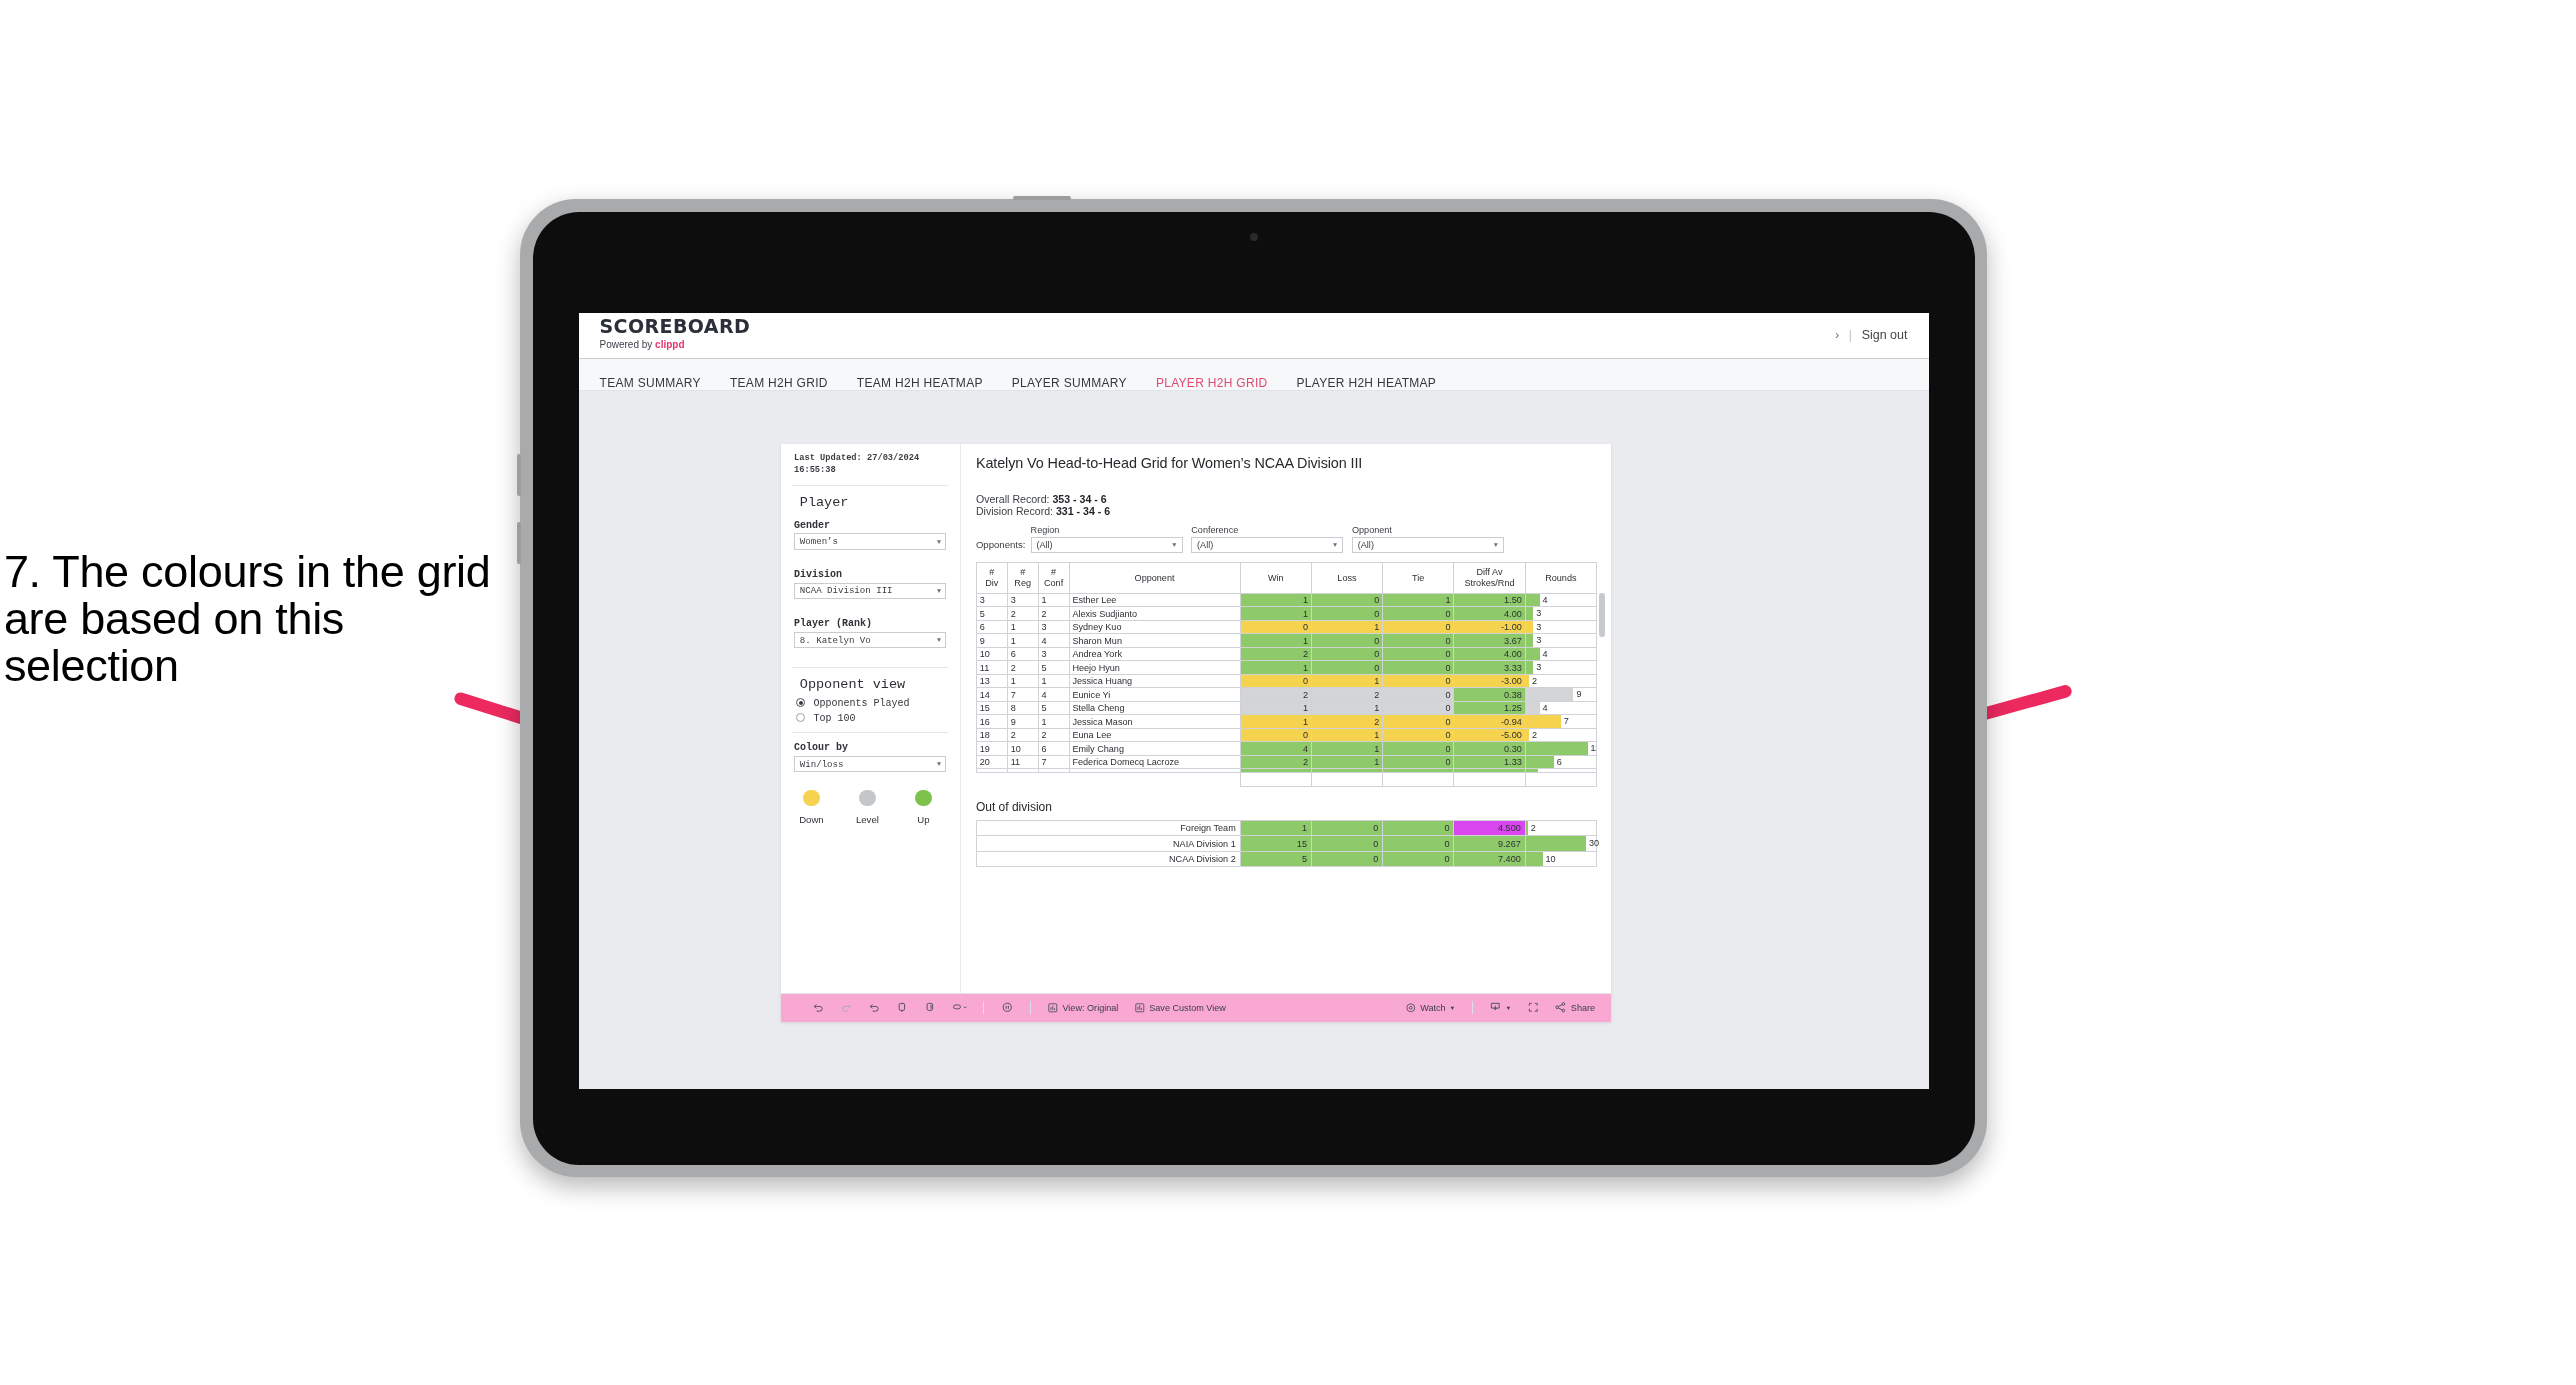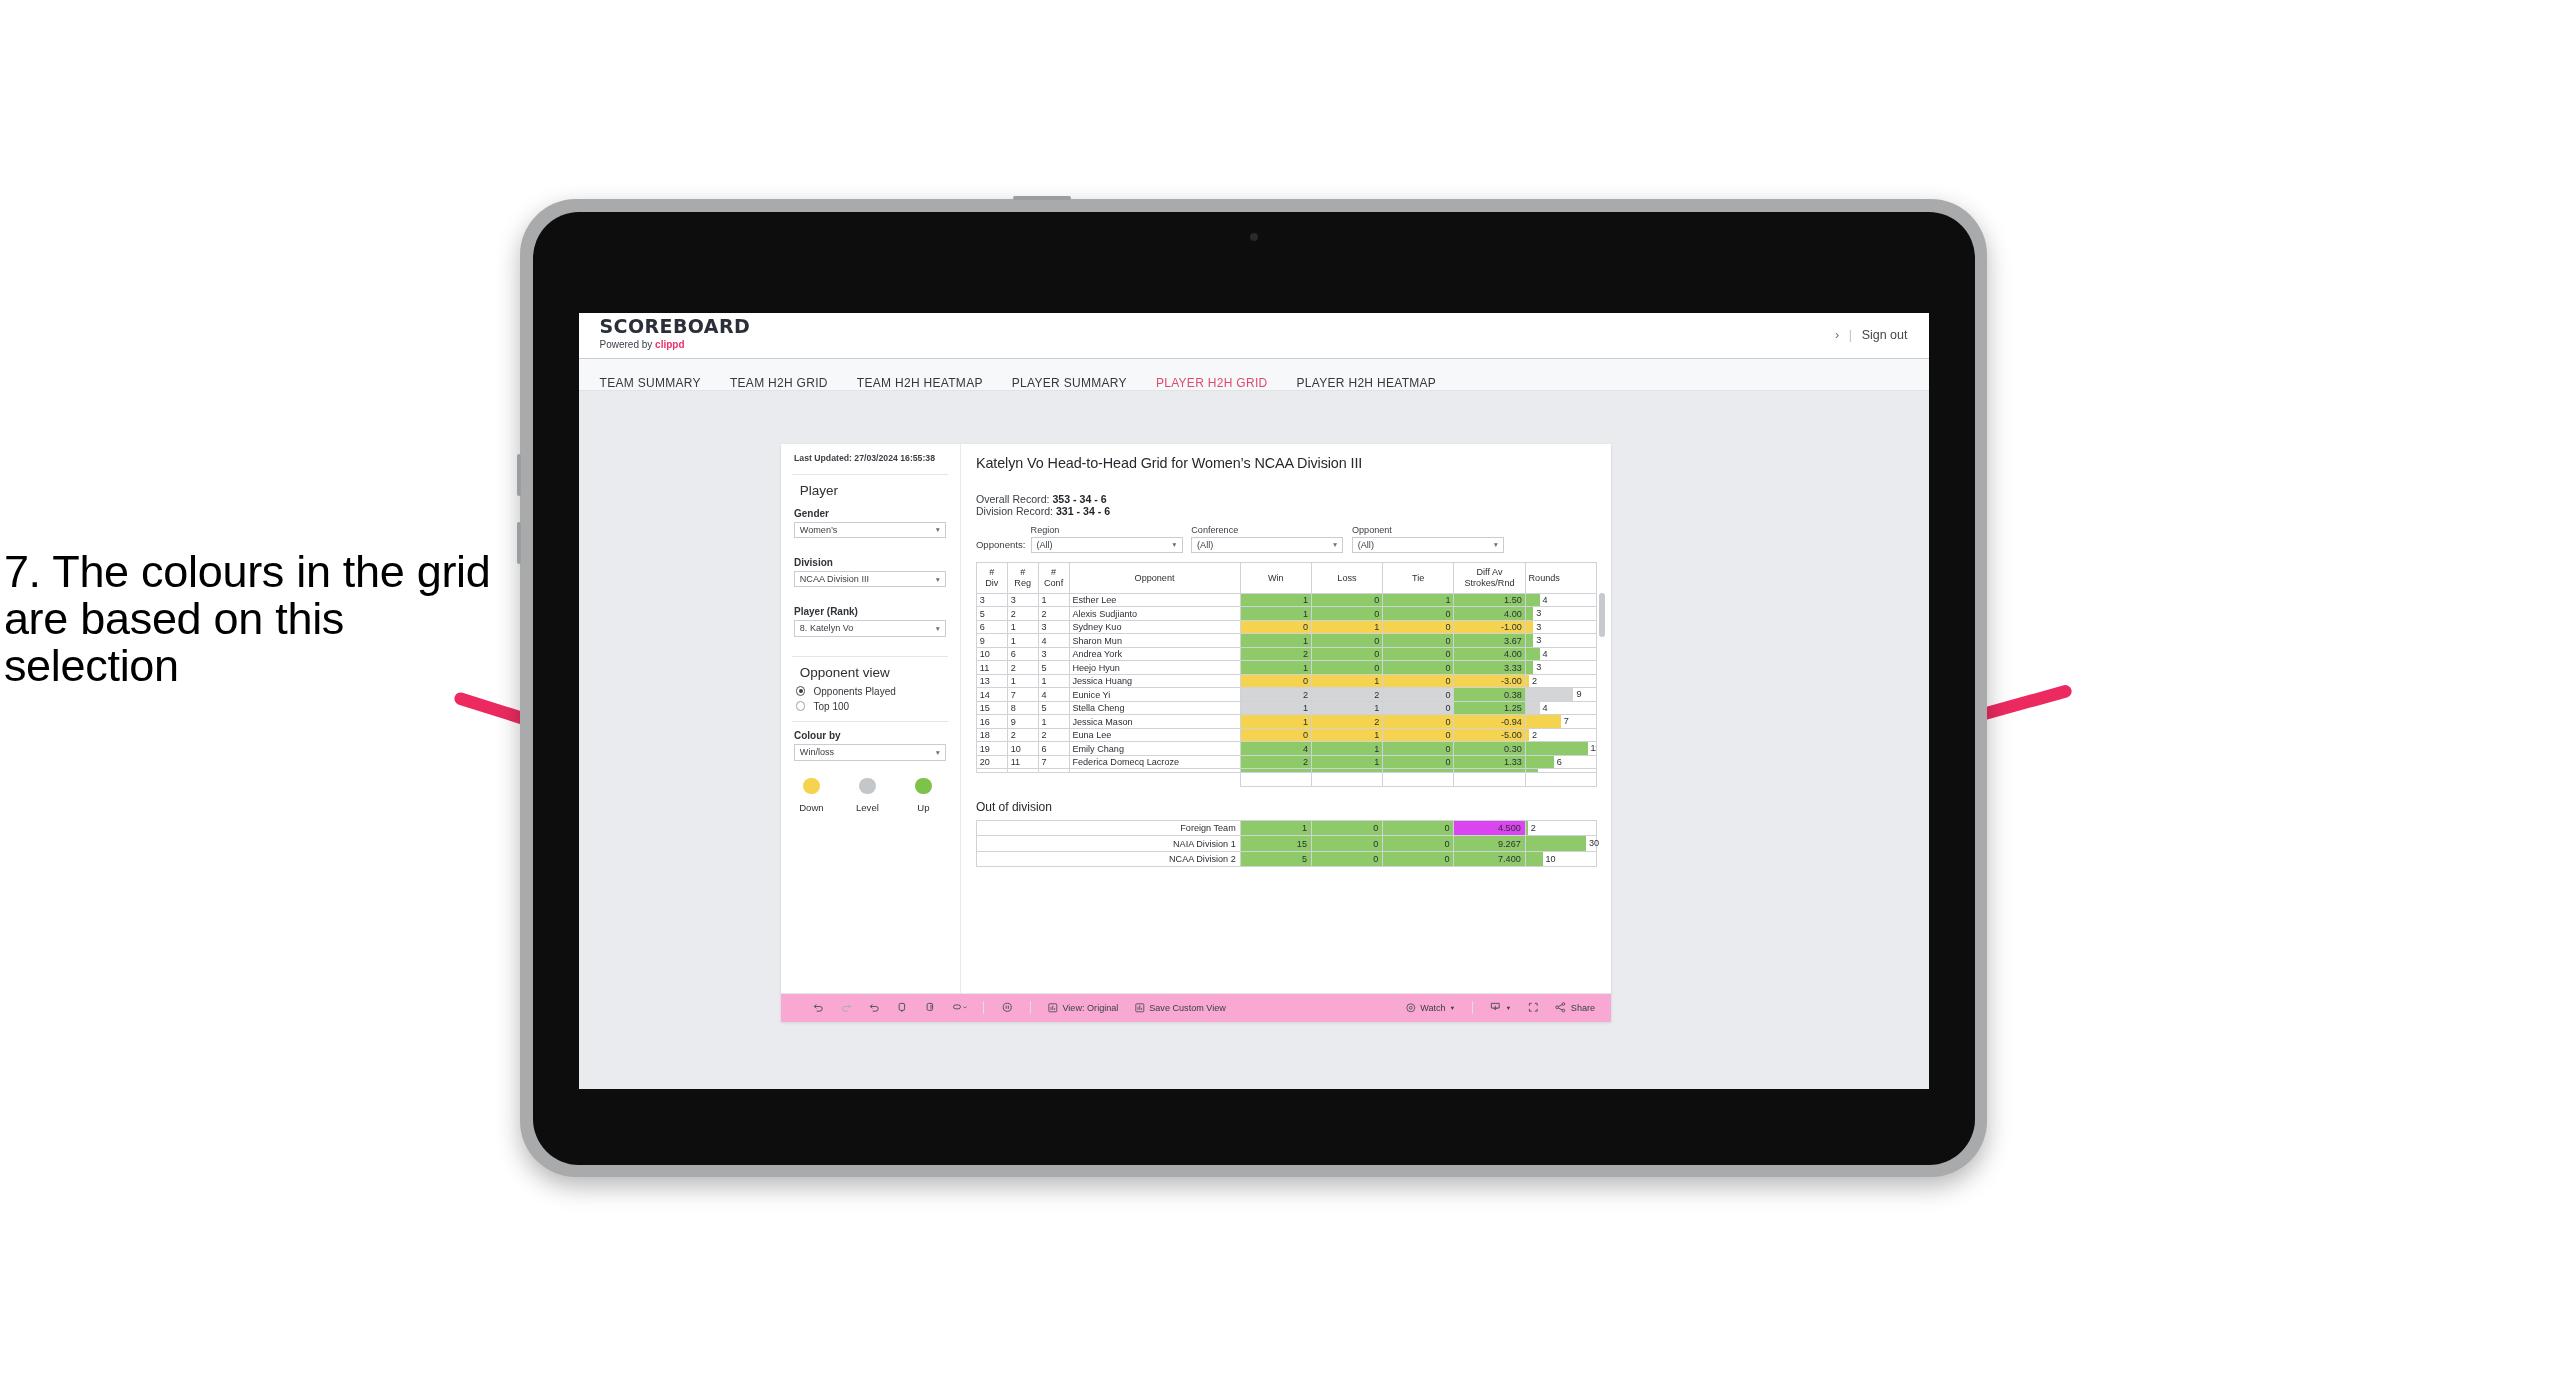--- a/index.html
+++ b/index.html
@@ -94,21 +94,21 @@
   .viz {
     position:absolute; left: 202px; top: 53px;
     width: 830px; height: 578px; background:#ffffff;
     box-shadow: 0 1px 2.9px rgba(0,0,0,0.10);
     display:flex; flex-direction:column;
   }
   .viz-body { display:flex; flex:1; min-height:0; }
 
   
   .side { width: 180px; border-right:1px solid #e8eaec; padding: 9.6px 0 0 0; }
-  .side-pad { padding: 0 13.5px; }
+  .side-pad { padding: 0 13.5px; font-family: Liberation Mono, monospace; }
   .updated { font-size: 8.7px; color:#3b3f44; line-height:1.35; font-weight:600; }
   .hr { height:1px; background:#e3e5e8; margin: 8.7px 11.6px; }
   .sec-title { font-size: 13.5px; color:#2c2f34; margin: 7.7px 0 9.6px 5.8px; font-weight:400; }
   .fld-label { font-size: 10px; color:#2f3237; font-weight:700; margin-bottom: 2.9px; }
   .select {
     height: 16.4px; border:1px solid #c9ccd1; background:#fff;
     display:flex; align-items:center; justify-content:space-between;
     padding: 0 3.9px 0 4.8px; font-size: 9.1px; color:#3a3d42; cursor:pointer;
   }
   .select .caret { font-size:6.7px; color:#6d7178; }
@@ -344,21 +344,21 @@
                     <thead>
                       <tr>
                         <th class="c-div"><span>#</span><br><span>Div</span></th>
                         <th class="c-reg"><span>#</span><br><span>Reg</span></th>
                         <th class="c-conf"><span>#</span><br><span>Conf</span></th>
                         <th class="c-opp">Opponent</th>
                         <th class="c-num" style="text-align:center">Win</th>
                         <th class="c-num" style="text-align:center">Loss</th>
                         <th class="c-num" style="text-align:center">Tie</th>
                         <th class="c-num" style="text-align:center"><span>Diff Av</span><br><span>Strokes/Rnd</span></th>
-                        <th class="c-rounds" style="text-align:left;padding:0 2.9px">Rounds</th>
+                        <th class="c-rounds" style="text-align:center;padding:0 2.9px">Rounds</th>
                       </tr>
                     </thead>
                     <tbody id="grid-body">
                         <tr>
                           <td class="c-div">3</td>
                           <td class="c-reg">3</td>
                           <td class="c-conf">1</td>
                           <td class="c-opp">Esther Lee</td>
                           <td class="c-num" style="background:#8fca6a">1</td>
                           <td class="c-num" style="background:#8fca6a">0</td>

